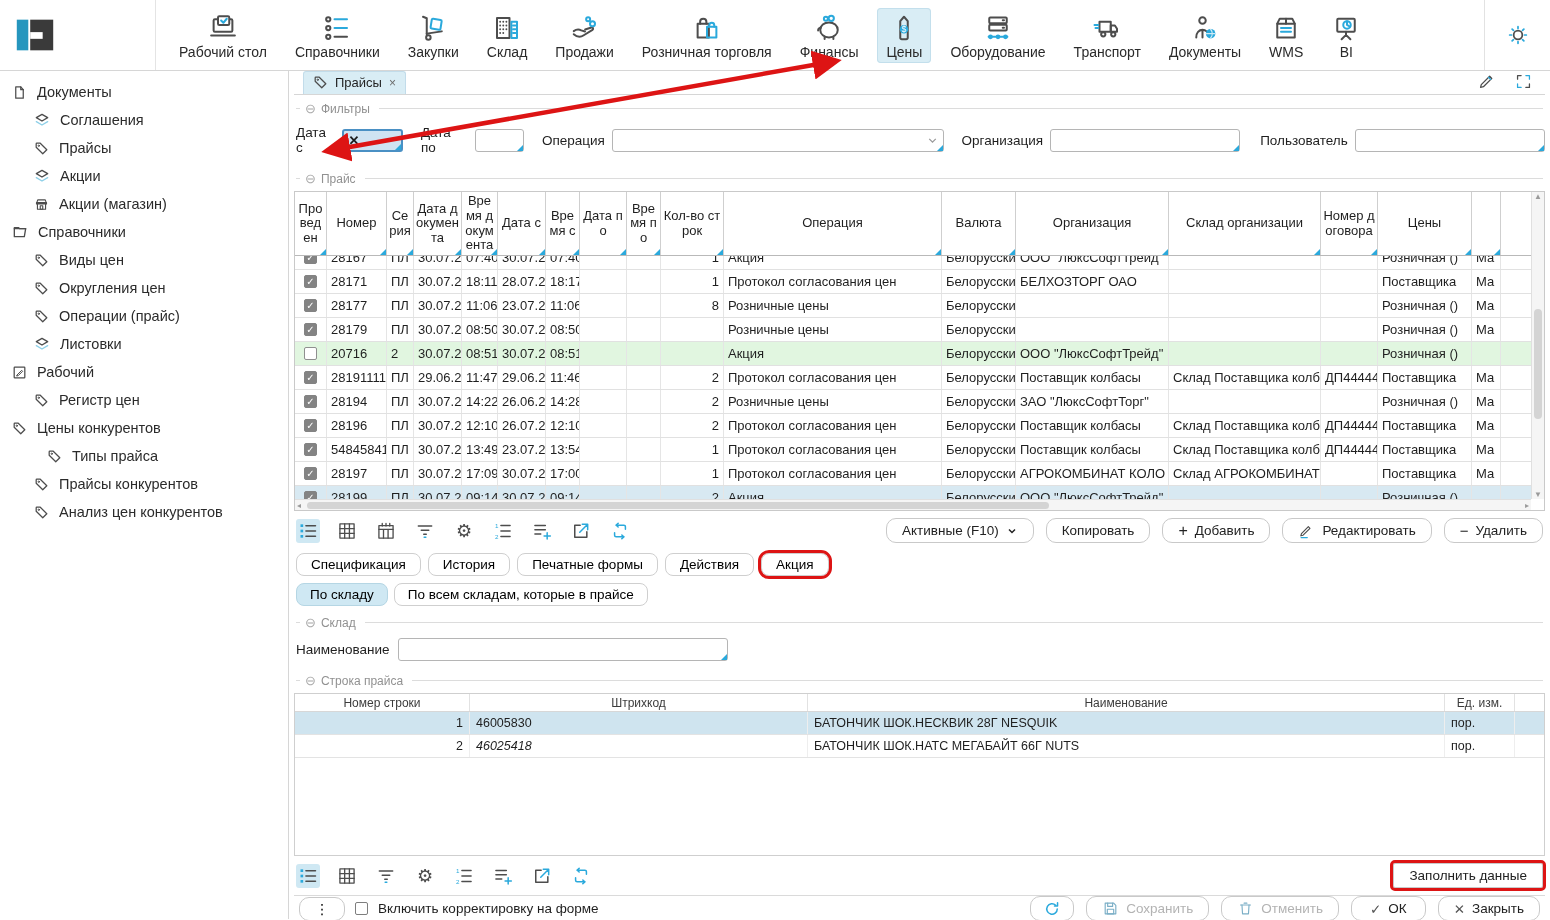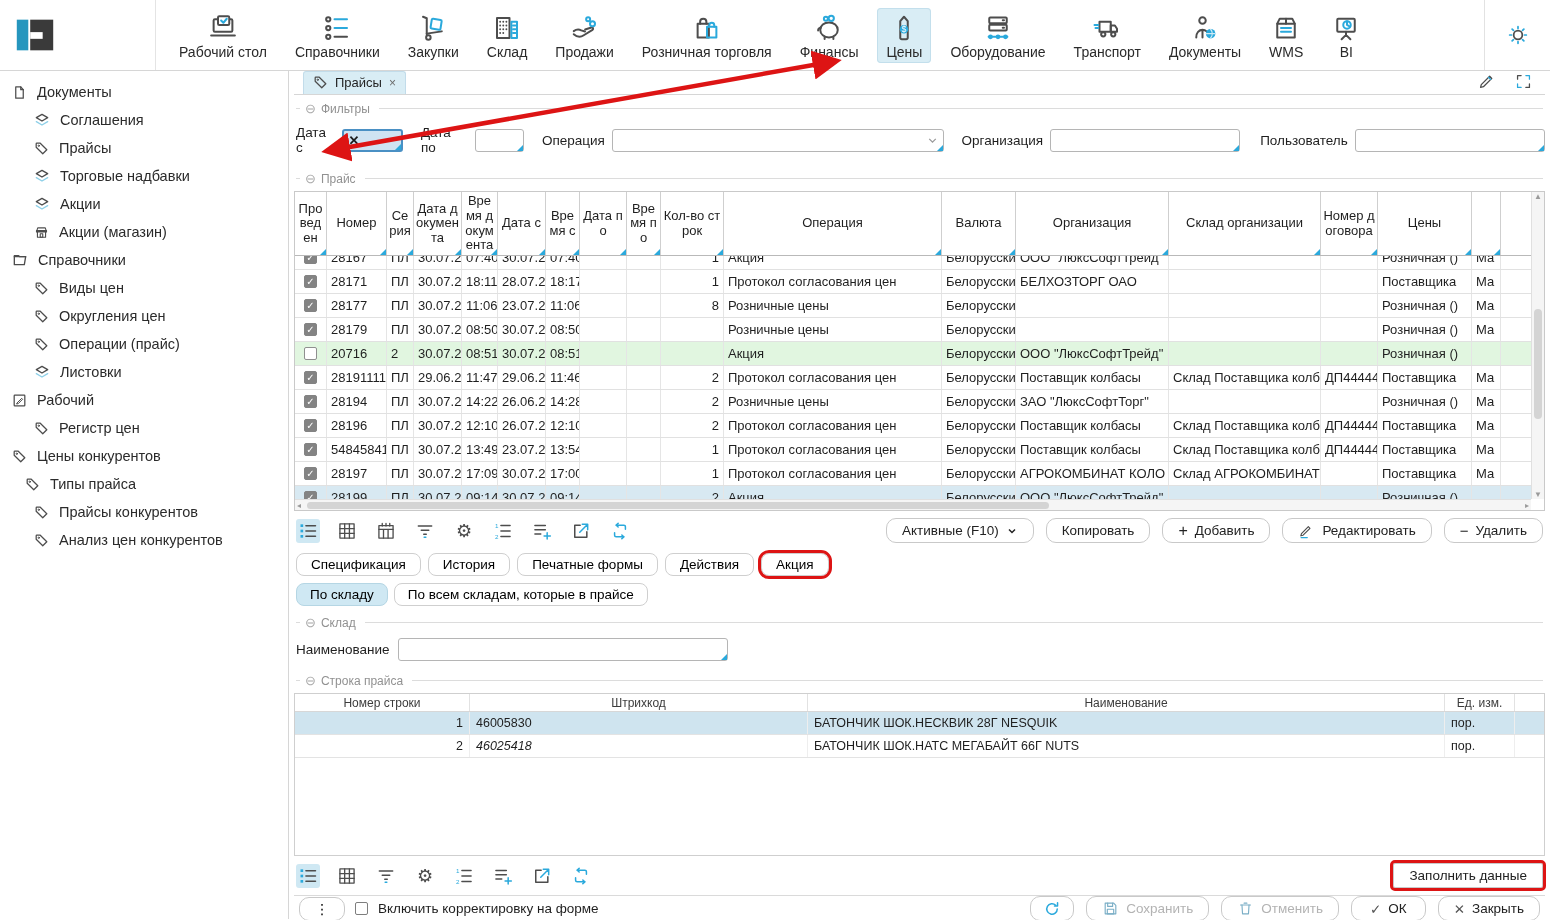--- a/index.html
+++ b/index.html
@@ -321,29 +321,20 @@
           </span>
           <span>Прайсы</span>
         </div>
         <div class="side-item" style="padding-left: 34px;">
           <span class="ic">
             <svg width="16" height="16" viewBox="0 0 24 24" fill="none" stroke="#4d4d4d" stroke-width="1.6" stroke-linecap="round" stroke-linejoin="round">
               <path d="M12 3.5l8.5 5L12 13.5l-8.5-5z" stroke-width="2"></path>
               <path d="M3.5 14.5L12 19.5l8.5-5" stroke-width="2" stroke="#8fd0e8"></path>
             </svg>
           </span>
-          <span>Торговые надбавки</span>
-        </div>
-        <div class="side-item" style="padding-left: 34px;">
-          <span class="ic">
-            <svg width="16" height="16" viewBox="0 0 24 24" fill="none" stroke="#4d4d4d" stroke-width="1.6" stroke-linecap="round" stroke-linejoin="round">
-              <path d="M12 3.5l8.5 5L12 13.5l-8.5-5z" stroke-width="2"></path>
-              <path d="M3.5 14.5L12 19.5l8.5-5" stroke-width="2" stroke="#8fd0e8"></path>
-            </svg>
-          </span>
           <span>Акции</span>
         </div>
         <div class="side-item" style="padding-left: 34px;">
           <span class="ic">
             <svg width="15" height="15" viewBox="0 0 24 24" fill="none" stroke="#4d4d4d" stroke-width="1.6" stroke-linecap="round" stroke-linejoin="round">
               <path d="M4.5 9L6 4.5h12L19.5 9" stroke-width="1.8"></path>
               <path d="M4 9h16v2H4z" stroke-width="1.8"></path>
               <path d="M5.5 11v8.5h13V11" stroke-width="1.8"></path>
               <rect x="10" y="14" width="4" height="5.5" stroke-width="1.8"></rect>
             </svg>
@@ -415,21 +406,21 @@
         </div>
         <div class="side-item" style="padding-left: 12px;">
           <span class="ic">
             <svg width="15" height="15" viewBox="0 0 24 24" fill="none" stroke="#4d4d4d" stroke-width="1.6" stroke-linecap="round" stroke-linejoin="round">
               <path d="M3.5 10V4.5a1 1 0 011-1H10L20.5 14 14 20.5z" stroke-width="2"></path>
               <circle cx="7.6" cy="7.6" r="1.1"></circle>
             </svg>
           </span>
           <span>Цены конкурентов</span>
         </div>
-        <div class="side-item" style="padding-left: 25px;">
+        <div class="side-item" style="padding-left: 47px;">
           <span class="ic">
             <svg width="15" height="15" viewBox="0 0 24 24" fill="none" stroke="#4d4d4d" stroke-width="1.6" stroke-linecap="round" stroke-linejoin="round">
               <path d="M3.5 10V4.5a1 1 0 011-1H10L20.5 14 14 20.5z" stroke-width="2"></path>
               <circle cx="7.6" cy="7.6" r="1.1"></circle>
             </svg>
           </span>
           <span>Типы прайса</span>
         </div>
         <div class="side-item" style="padding-left: 34px;">
           <span class="ic">

